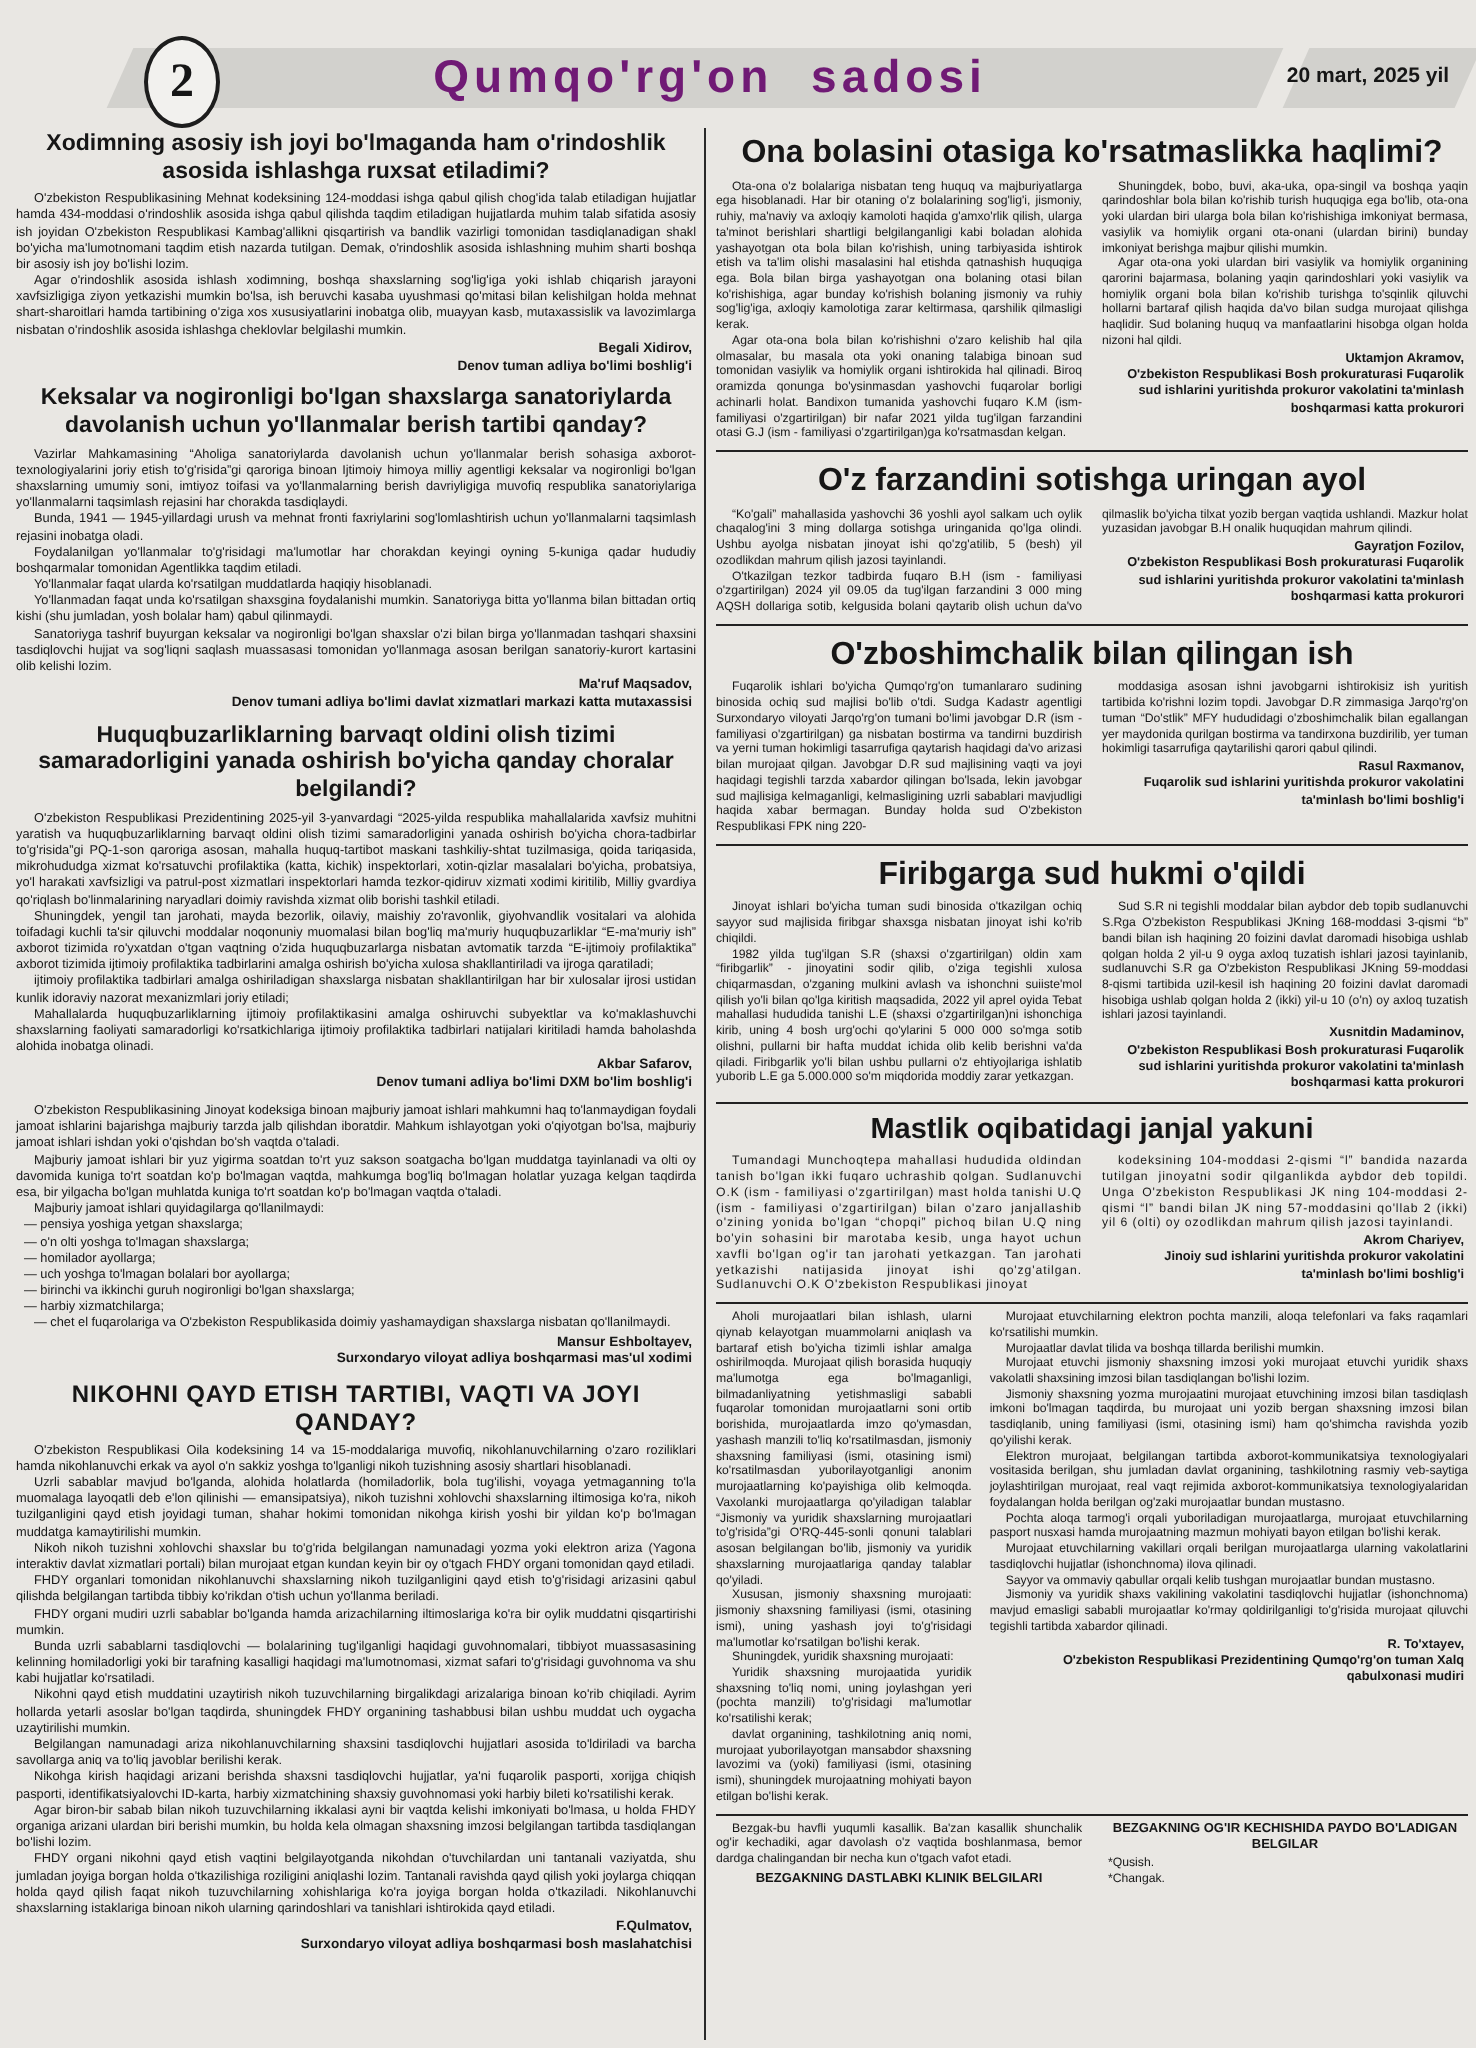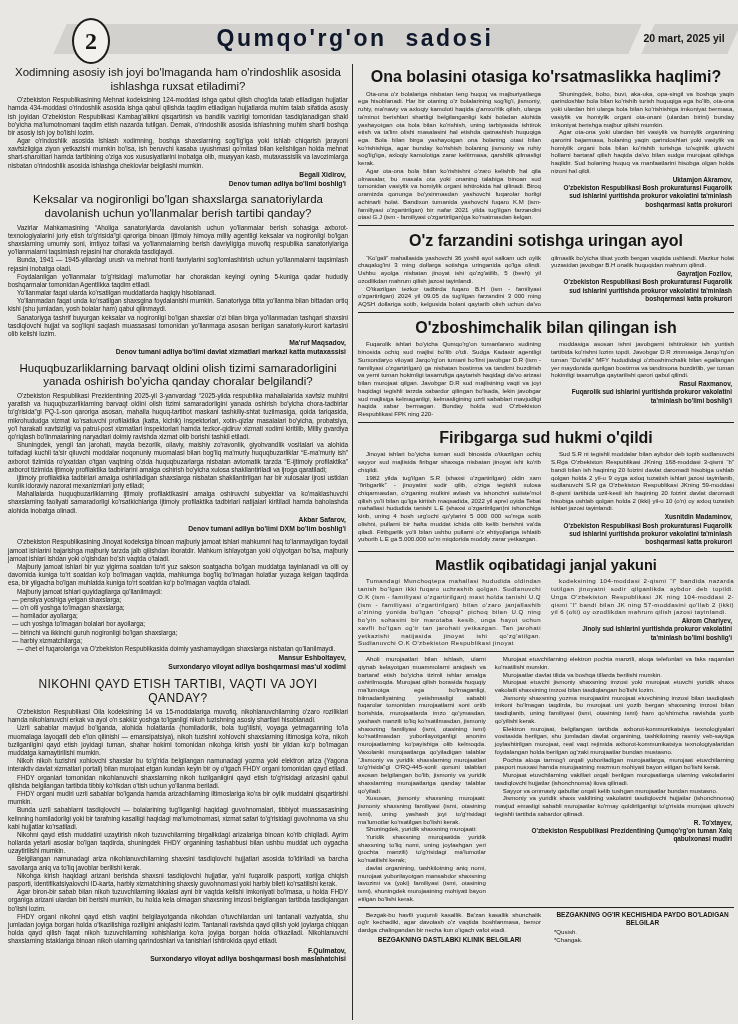--- a/index.html
+++ b/index.html
@@ -11,30 +11,30 @@
   }
   .page{position:relative;width:738px;height:1024px;background:#e9e7e3;}
   
   .masthead{position:absolute;top:20px;left:0;width:738px;height:38px;}
   .mast-band{position:absolute;top:4px;left:60px;width:575px;height:30px;background:#d2d1cd;transform:skewX(-24deg);}
   .mast-date-band{position:absolute;top:4px;left:648px;width:86px;height:30px;background:#d2d1cd;transform:skewX(-24deg);}
   .issue-circle{position:absolute;top:-2px;left:72px;width:34px;height:42px;border:2px solid #1d1d1d;border-radius:50%;
     background:#f2f1ee;display:flex;align-items:center;justify-content:center;
     font-weight:bold;font-size:24px;font-family:"Liberation Serif", serif;}
   .mast-title{position:absolute;top:5px;left:120px;width:470px;text-align:center;
-    font-size:23px;font-weight:bold;letter-spacing:2.5px;word-spacing:10px;color:#0f172a;}
+    font-size:23px;font-weight:bold;letter-spacing:2.5px;word-spacing:10px;color:#701a75;}
   .mast-date{position:absolute;top:12px;left:638px;width:92px;text-align:center;font-size:10.5px;font-weight:bold;}
   
   .content{position:absolute;top:64px;left:8px;width:726px;bottom:4px;display:flex;}
   .col-left{width:340px;}
   .vdivider{width:1px;background:#2a2a2a;margin:0 5px 0 4px;}
   .col-right{flex:1;min-width:0;}
   
   .art{margin-bottom:5px;}
-  .art h2{font-size:11.5px;line-height:1.18;text-align:center;margin:2px 6px 3px;font-weight:normal;}
+  .art h2{font-size:11.5px;line-height:1.18;text-align:center;margin:2px 6px 3px;font-weight:bold;}
   .art h2.caps{font-size:12px;letter-spacing:0.4px;}
   .art p{font-size:6.4px;line-height:1.28;text-align:justify;margin:0;text-indent:9px;}
   .art p.li{text-indent:4px;text-align:left;}
   .sig{text-align:right;font-weight:bold;font-size:6.8px;line-height:1.3;margin:1px 2px 2px;}
   .sig .role{display:block;}
   
   .rart{border-bottom:1.5px solid #222;padding:1px 0 4px;margin-bottom:2px;}
   .rart:last-child{border-bottom:none;}
   .rart h2{font-size:16px;line-height:1.1;text-align:center;margin:3px 0 4px;font-weight:bold;}
   .rart h2.small{font-size:14.5px;}

